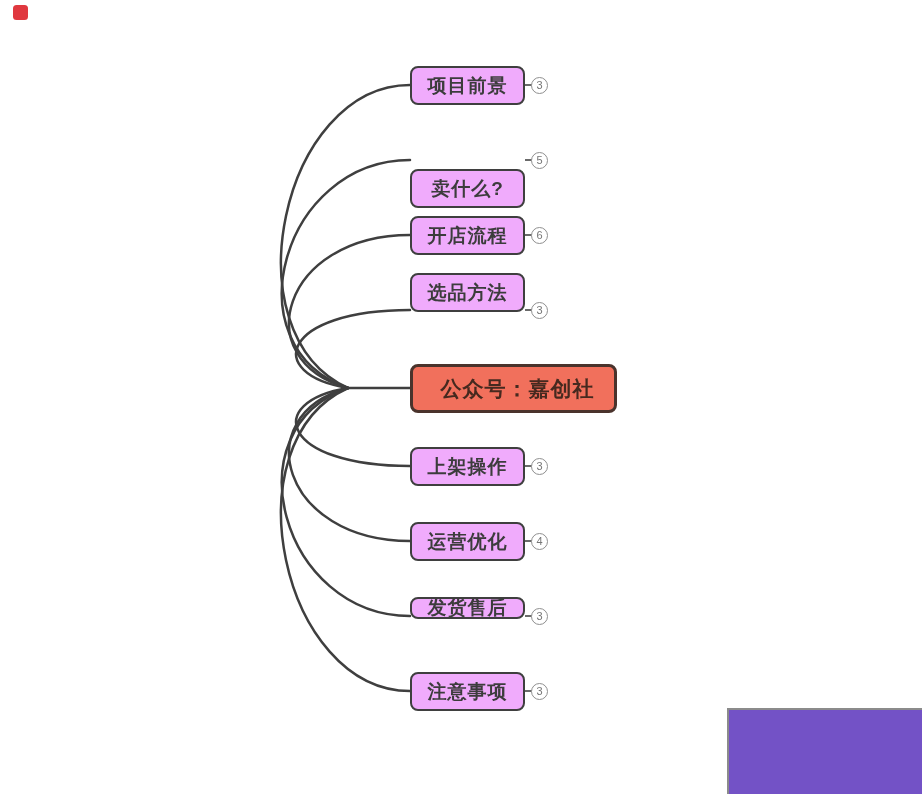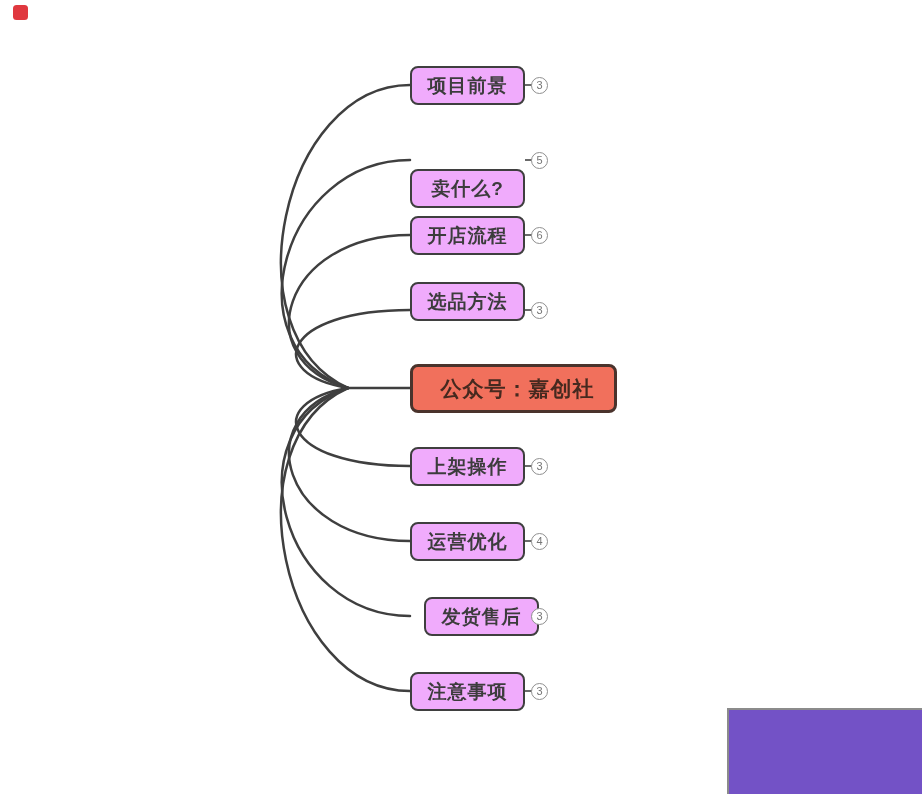--- a/index.html
+++ b/index.html
@@ -75,36 +75,36 @@
       </div>
       <div class="badge" style="left: 531px; top: 76.5px;">3</div>
       <div class="topic-node" style="left: 410px; top: 141px; width: 115px; height: 39px; margin-top: 28px;">
         <span class="topic-label">卖什么?</span>
       </div>
       <div class="badge" style="left: 531px; top: 151.5px;">5</div>
       <div class="topic-node" style="left: 410px; top: 216px; width: 115px; height: 39px;">
         <span class="topic-label">开店流程</span>
       </div>
       <div class="badge" style="left: 531px; top: 226.5px;">6</div>
-      <div class="topic-node" style="left: 410px; top: 282px; width: 115px; height: 39px;">
+      <div class="topic-node" style="left: 410px; top: 273px; width: 115px; height: 39px;">
         <span class="topic-label">选品方法</span>
       </div>
       <div class="badge" style="left: 531px; top: 301.5px;">3</div>
       <div class="topic-node highlight" style="left: 410px; top: 364px; width: 207px; height: 49px; padding-left: 8px;">
         <span class="topic-label">公众号：嘉创社</span>
       </div>
       <div class="topic-node" style="left: 410px; top: 447px; width: 115px; height: 39px;">
         <span class="topic-label">上架操作</span>
       </div>
       <div class="badge" style="left: 531px; top: 457.5px;">3</div>
       <div class="topic-node" style="left: 410px; top: 522px; width: 115px; height: 39px;">
         <span class="topic-label">运营优化</span>
       </div>
       <div class="badge" style="left: 531px; top: 532.5px;">4</div>
-      <div class="topic-node" style="left: 424px; top: 597px; width: 115px; height: 39px;">
+      <div class="topic-node" style="left: 410px; top: 597px; width: 115px; height: 22px;">
         <span class="topic-label">发货售后</span>
       </div>
       <div class="badge" style="left: 531px; top: 607.5px;">3</div>
       <div class="topic-node" style="left: 410px; top: 672px; width: 115px; height: 39px;">
         <span class="topic-label">注意事项</span>
       </div>
       <div class="badge" style="left: 531px; top: 682.5px;">3</div>
     </div>
 
   <div class="corner-mark"></div>

